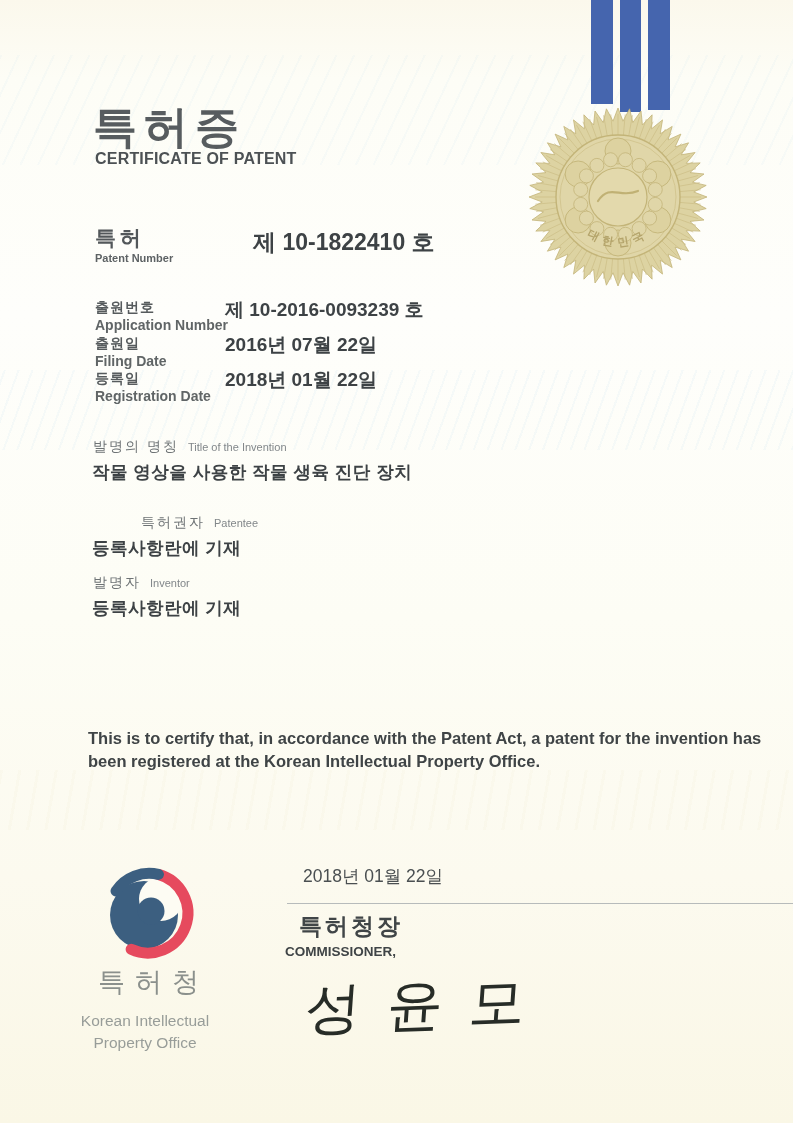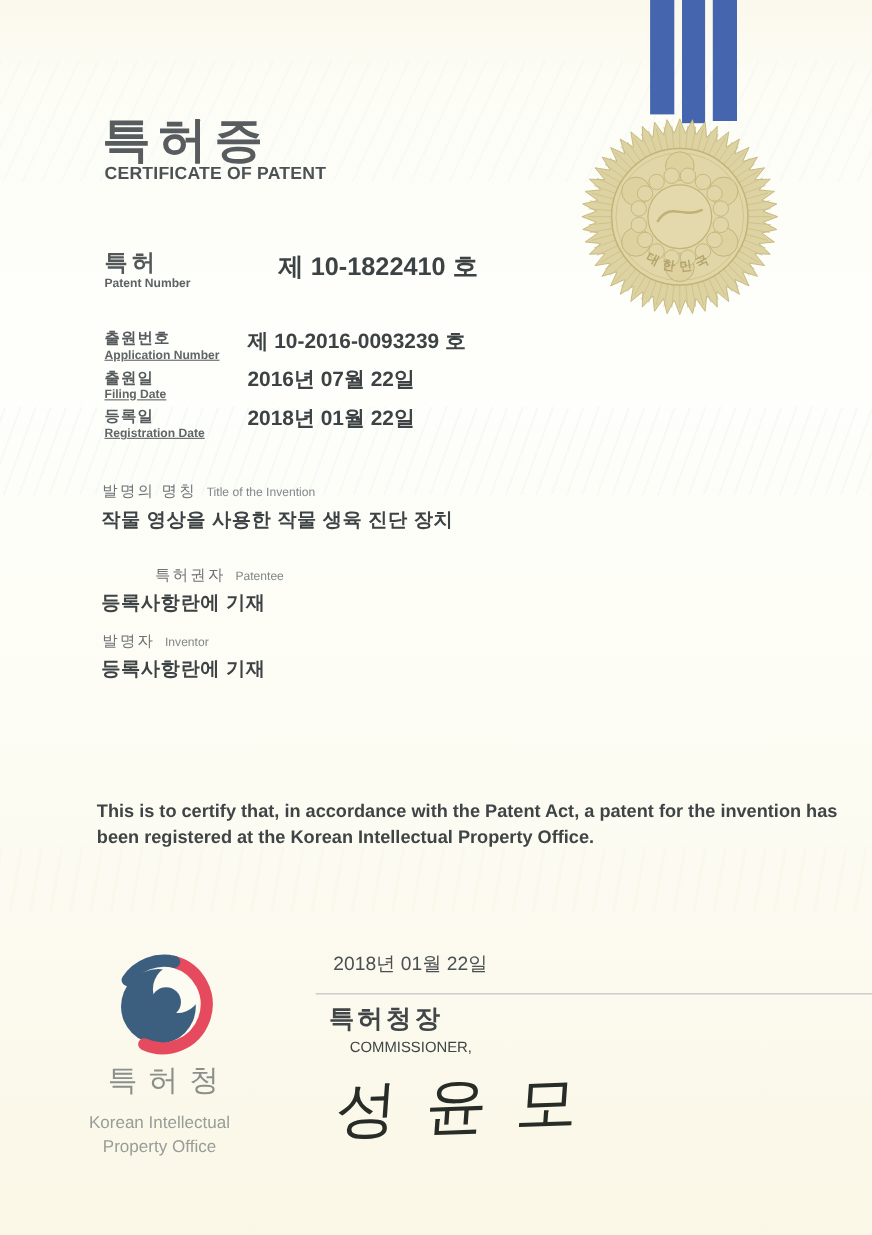--- a/index.html
+++ b/index.html
@@ -27,35 +27,35 @@
 
   
   .title-ko{left:93px;top:98px;font-size:44px;font-weight:bold;color:#575c5f;letter-spacing:7px;}
   .title-en{left:95px;top:150px;font-size:16px;font-weight:bold;color:#4c5154;letter-spacing:0.2px;}
 
   
   .lbl-ko-big{font-size:21px;font-weight:bold;color:#52575a;letter-spacing:4px;}
   .lbl-en{font-size:11px;font-weight:bold;color:#5d6264;}
   .val-big{font-size:23px;font-weight:bold;color:#3d4245;}
   .lbl-ko{font-size:14px;font-weight:bold;color:#565b5d;letter-spacing:1px;}
-  .lbl-en-sm{font-size:11px;font-weight:bold;color:#606566;text-decoration:underline;}
+  .lbl-en-sm{font-size:14px;font-weight:bold;color:#606566;}
   .val{font-size:19px;font-weight:bold;color:#3d4245;}
 
   .sec-lbl{font-size:14px;color:#6e7375;letter-spacing:2px;}
   .sec-lbl .en{font-size:11px;color:#82878a;letter-spacing:0;margin-left:9px;font-weight:normal;}
   .sec-val{font-size:17.5px;font-weight:bold;color:#3d4245;letter-spacing:0.5px;}
 
   .stmt-ko{left:88px;top:692px;font-size:20.5px;font-weight:bold;color:#3f4446;letter-spacing:0.2px;}
   .stmt-en{left:88px;top:727px;width:682px;font-size:16.5px;font-weight:bold;color:#3f4446;line-height:23px;}
 
   
   .issue-date{left:303px;top:864px;font-size:17.5px;color:#4a4f51;}
   .rule{left:287px;top:903px;width:506px;height:1px;background:#b7bbbb;}
   .signer-ko{left:299px;top:911px;font-size:23px;font-weight:bold;color:#404547;letter-spacing:3px;}
-  .signer-en1{left:318px;top:944px;font-size:13.5px;font-weight:normal;color:#3f4446;}
+  .signer-en1{left:285px;top:944px;font-size:13.5px;font-weight:bold;color:#3f4446;}
   .signer-en2{left:300px;top:962px;font-size:13.5px;font-weight:bold;color:#3f4446;}
   .signature{left:305px;top:968px;font-size:56px;font-weight:300;color:#272c27;
     letter-spacing:26px;transform:rotate(-2deg) skewX(-6deg);
     font-family:"DejaVu Serif","Liberation Serif",serif;}
 
   .medal{left:528px;top:0;width:195px;height:300px;}
   .logo{left:96px;top:860px;width:104px;height:106px;}
   .office-ko{left:76px;top:964px;width:145px;text-align:center;font-size:27px;color:#8b908c;letter-spacing:10px;text-indent:10px;}
   .office-en1{left:60px;top:1012px;width:170px;text-align:center;font-size:15.5px;color:#989d99;}
   .office-en2{left:60px;top:1034px;width:170px;text-align:center;font-size:15.5px;color:#989d99;}

